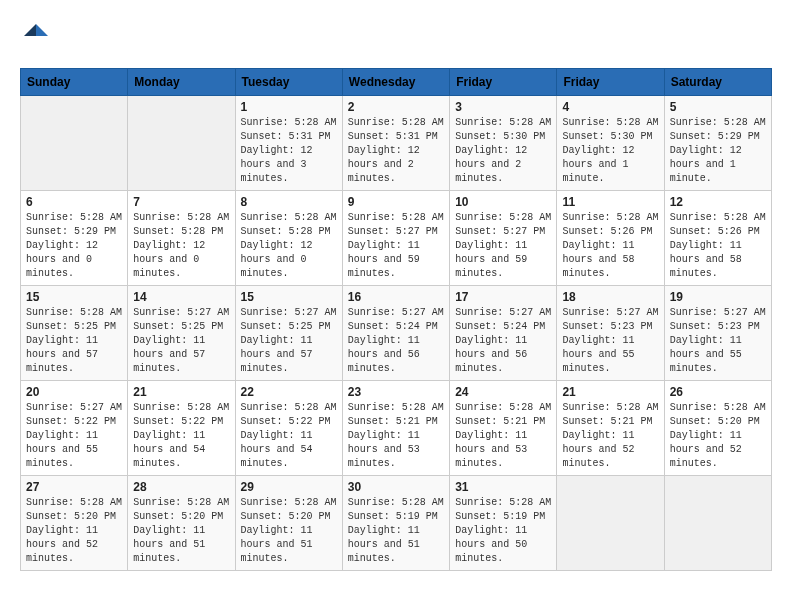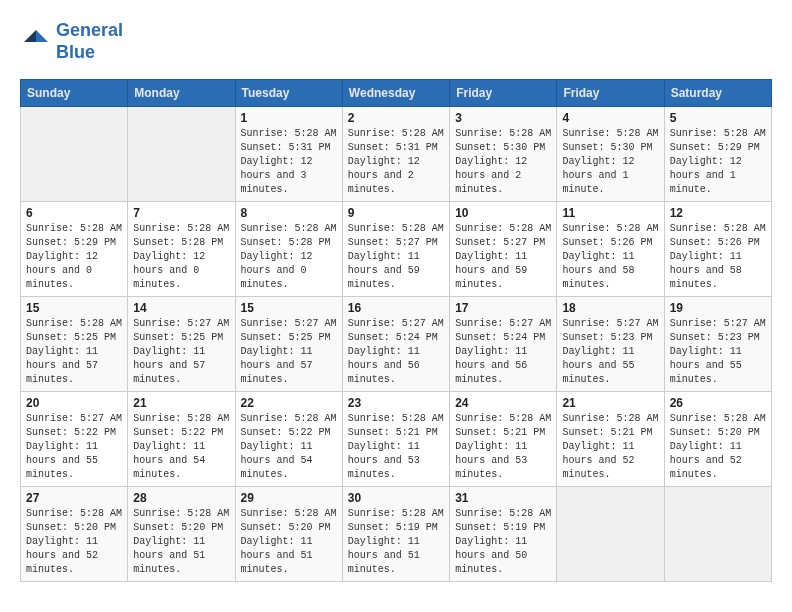--- a/index.html
+++ b/index.html
@@ -46,21 +46,21 @@
       font-size: 16px;
       color: #444;
     }
     table {
       width: 100%;
       border-collapse: collapse;
       font-size: 11px;
     }
     thead tr th {
       background-color: #2a6db5;
-      color: #e5e5e5;
+      color: #000000;
       text-align: left;
       padding: 6px 6px;
       font-size: 12px;
       font-weight: bold;
       border: 1px solid #1a5a9a;
     }
     tbody tr td {
       border: 1px solid #ccc;
       vertical-align: top;
       padding: 4px 5px;
@@ -92,26 +92,20 @@
   </style>
 </head>
 <body>
 
 <div class="header">
   <div class="logo">
     <svg class="logo-icon" viewBox="0 0 40 40">
       <polygon points="20,5 35,20 20,20" fill="#2a6db5"></polygon>
       <polygon points="20,5 5,20 20,20" fill="#1a3a5c"></polygon>
     </svg>
-    <div>
-      <div class="logo-text">
-        <span>General</span><br>
-        <span style="color:#2a6db5">Blue</span>
-      </div>
-    </div>
   </div>
   <div class="title-block">
     <div class="calendar-title"></div>
     <div class="calendar-subtitle"></div>
   </div>
 </div>
 
 <table>
   <thead>
     <tr id="header-row">

